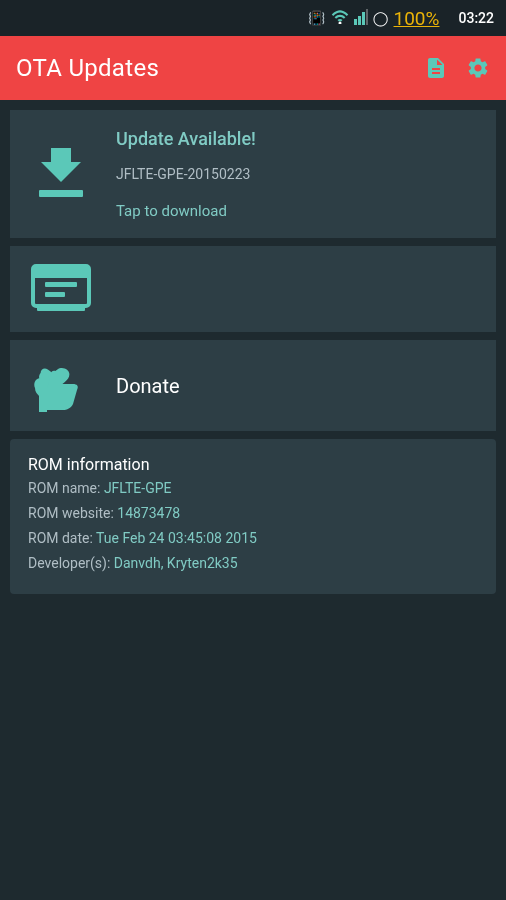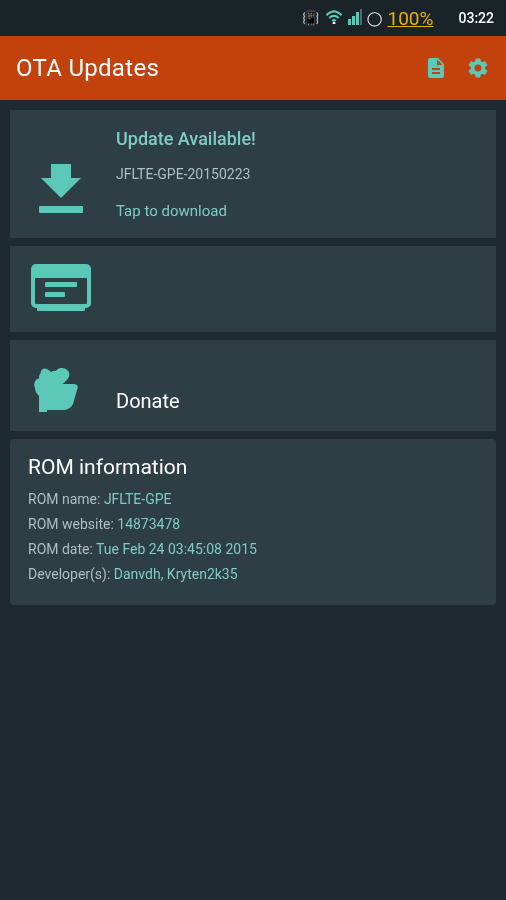--- a/index.html
+++ b/index.html
@@ -24,36 +24,36 @@
     }
     .status-bar .status-icons {
       display: flex;
       align-items: center;
       gap: 5px;
     }
     .status-bar .time {
       font-size: 14px;
       font-weight: 500;
       color: #ffffff;
-      margin-left: 20px;
+      margin-left: 14px;
     }
     .status-bar .battery-pct {
       font-size: 19px;
       color: #eab308;
       text-decoration: underline;
     }
     .status-icon {
       font-size: 14px;
       color: #ffffff;
     }
 
     
     .app-bar {
       height: 64px;
-      background: #c2410c;
+      background: #ef4444;
       display: flex;
       align-items: center;
       padding: 0 16px;
       justify-content: space-between;
     }
     .app-bar-title {
       font-size: 24px;
       font-weight: 400;
       color: #ffffff;
       letter-spacing: 0.3px;
@@ -78,21 +78,21 @@
       display: flex;
       flex-direction: column;
       gap: 8px;
     }
 
     
     .card {
       background: #2d3e45;
       border-radius: 0;
       display: flex;
-      align-items: flex-end;
+      align-items: center;
       padding: 18px 16px;
       gap: 20px;
       cursor: pointer;
     }
     .card-icon {
       width: 70px;
       display: flex;
       align-items: center;
       justify-content: center;
       flex-shrink: 0;
@@ -128,24 +128,24 @@
     }
 
     
     .rom-info {
       background: #2d3e45;
       border-radius: 4px;
       padding: 16px 18px;
       margin-top: 0;
     }
     .rom-info-title {
-      font-size: 21px;
+      font-size: 16px;
       font-weight: 400;
       color: #ffffff;
-      margin-bottom: 10px;
+      margin-bottom: 4px;
     }
     .rom-info-row {
       font-size: 14px;
       color: #b0bec5;
       margin-bottom: 4px;
       line-height: 1.5;
     }
     .rom-info-row .highlight {
       color: #80cbc4;
     }

